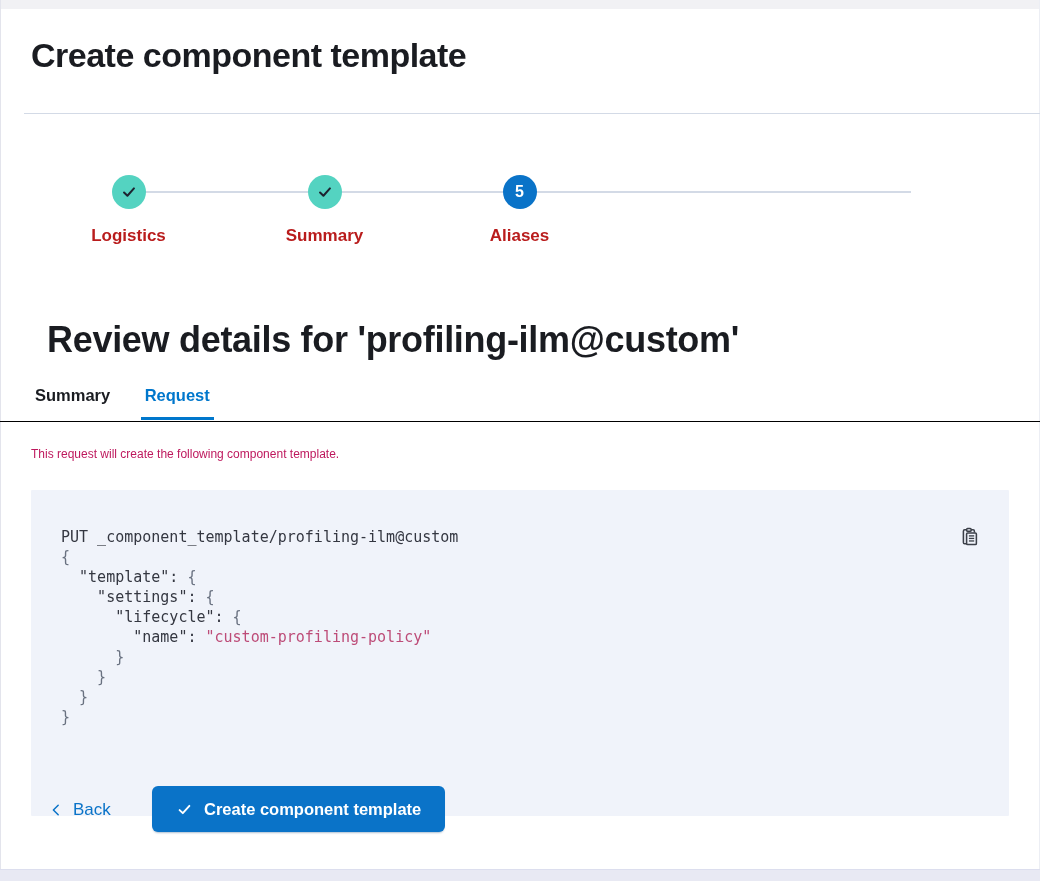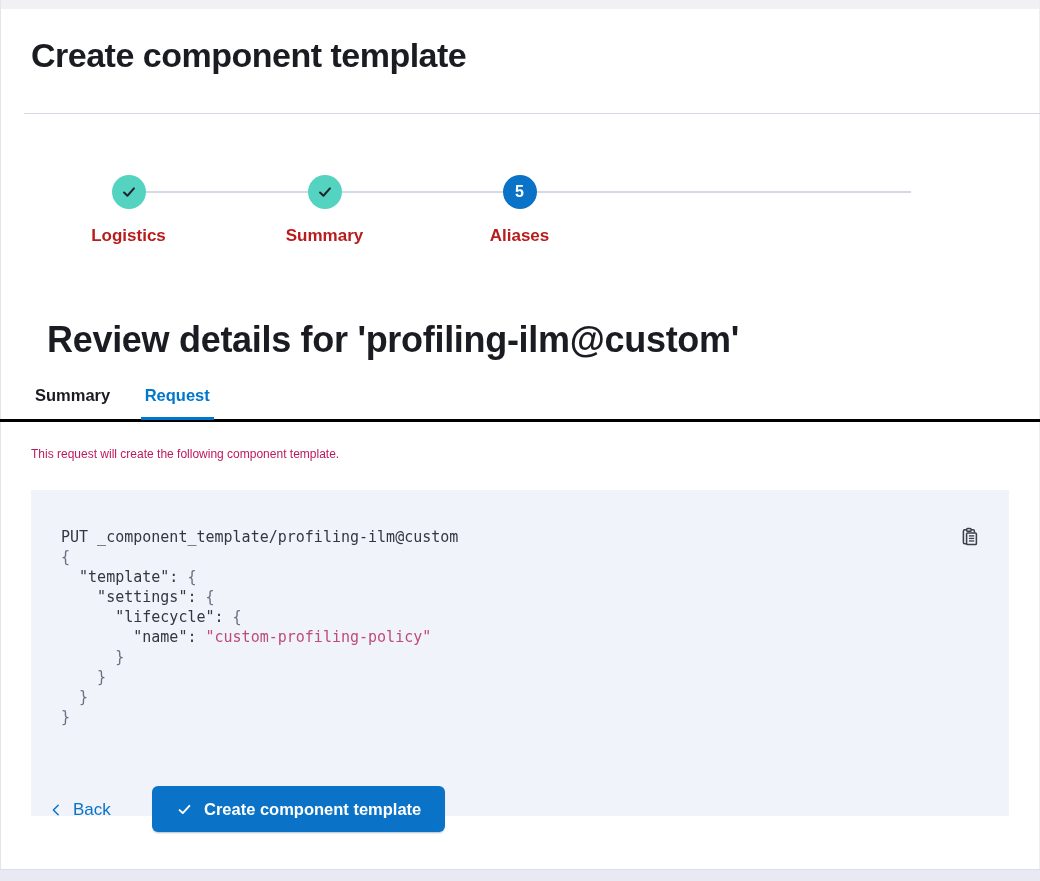--- a/index.html
+++ b/index.html
@@ -33,21 +33,21 @@
     background:#54d3c1;
   }
   .step-circle.current{background:#0a73c8;}
   .step-number{color:#fff;font-size:16px;font-weight:600;}
   .step-label{margin-top:17px;font-size:17px;font-weight:700;color:#b91c1c;}
 
   
   .review-heading{position:absolute;top:303px;left:31px;margin:16px;font-size:36px;font-weight:700;color:#1a1c21;letter-spacing:-.3px;}
 
   
-  .tabs{position:absolute;top:384px;left:0;width:1040px;height:38px;border-bottom:3px solid #000000;box-sizing:border-box;}
+  .tabs{position:absolute;top:384px;left:0;width:1040px;height:38px;border-bottom:1px solid #000000;box-sizing:border-box;}
   .tab{
     position:relative;display:inline-block;margin-left:31px;padding:2px 4px 14px 4px;
     font-size:16.5px;font-weight:700;color:#1a1c21;cursor:pointer;
   }
   .tab + .tab{margin-left:22px;}
   .tab.selected{color:#0077cc;}
   .tab.selected::after{content:"";position:absolute;left:0;right:0;bottom:-1px;height:3px;background:#0077cc;}
 
   .description{position:absolute;top:447px;left:31px;margin:0;font-size:12px;color:#be185d;}
 

